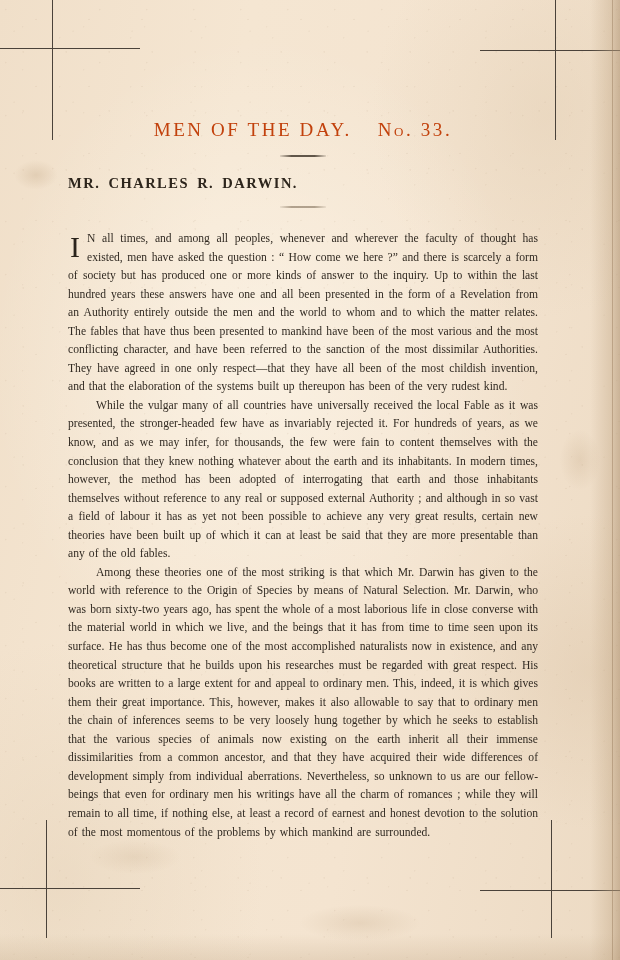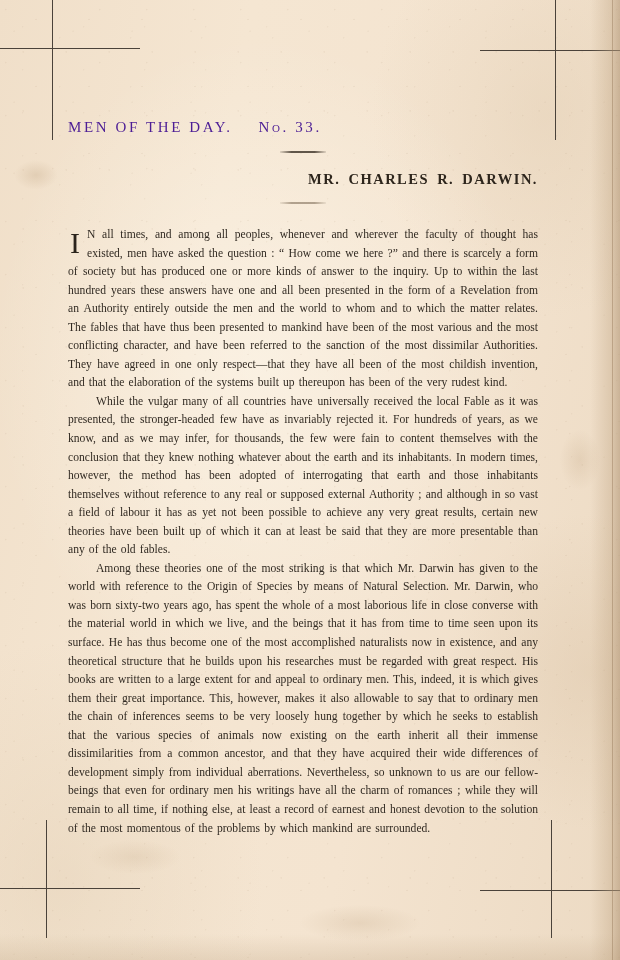--- a/index.html
+++ b/index.html
@@ -88,46 +88,46 @@
 
   
   .content {
     position: absolute;
     left: 68px;
     top: 120px;
     width: 470px;
   }
 
   .masthead {
-    text-align: left;
-    font-size: 15px;
+    text-align: center;
+    font-size: 19px;
     letter-spacing: 2.6px;
     font-variant: small-caps;
-    color: #4c1d95;
+    color: #c2410c;
     white-space: nowrap;
     line-height: 1;
   }
   .masthead .mh-title { margin-right: 26px; }
 
   .rule {
     margin: 16px auto 0 auto;
     height: 2px;
     width: 46px;
     background: linear-gradient(to right, rgba(90,78,64,0.15), rgba(70,60,48,0.85) 25%, rgba(70,60,48,0.85) 75%, rgba(90,78,64,0.15));
   }
   .rule.light {
     margin-top: 14px;
     height: 2px;
     width: 46px;
     background: linear-gradient(to right, rgba(120,104,84,0.10), rgba(118,100,78,0.55) 25%, rgba(118,100,78,0.55) 75%, rgba(120,104,84,0.10));
   }
 
   .subtitle {
     margin-top: 18px;
-    text-align: right;
+    text-align: left;
     font-size: 14.5px;
     font-weight: bold;
     letter-spacing: 1.5px;
     color: #2d251c;
     word-spacing: 3px;
   }
 
   .body-copy {
     margin-top: 22px;
     font-size: 11.6px;

